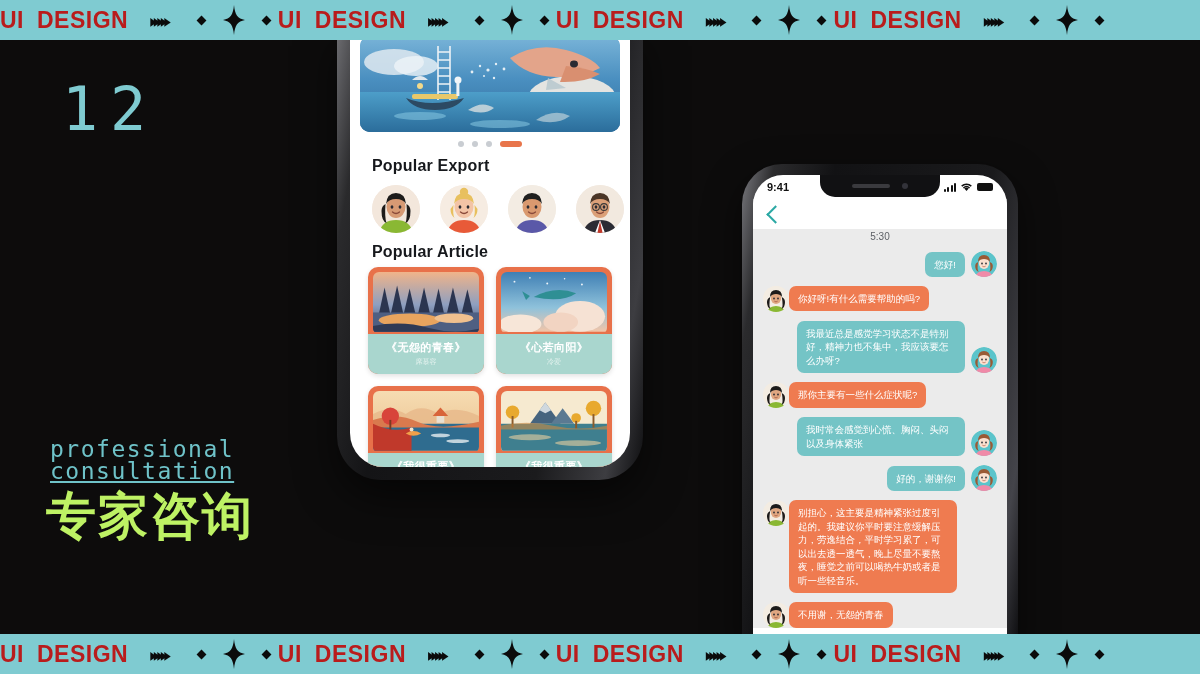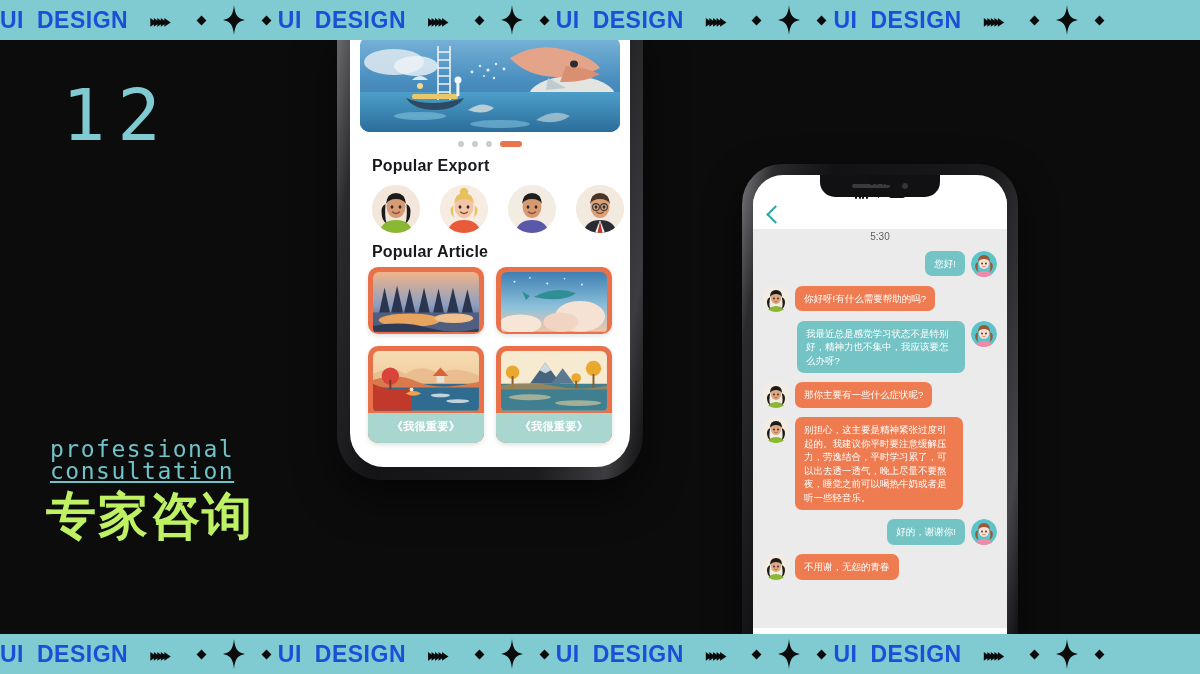--- a/index.html
+++ b/index.html
@@ -13,21 +13,21 @@
   .banner{
     position:absolute;left:0;width:1200px;height:40px;
     background:#7fcbd1;
     display:flex;align-items:center;overflow:hidden;
     z-index:40;
   }
   .banner.top{top:0;}
   .banner.bottom{bottom:0;}
   .bn-unit{display:flex;align-items:center;flex:0 0 auto;}
   .bn-text{
-    font-size:23px;font-weight:bold;color:#1d4ed8;letter-spacing:.5px;
+    font-size:23px;font-weight:bold;color:#b91c1c;letter-spacing:.5px;
     white-space:nowrap;
   }
   .bn-text .w2{margin-left:13px;}
   .bn-arrows{
     margin-left:22px;font-size:13px;color:#0b0b0b;letter-spacing:-3px;
     font-weight:bold;transform:scaleY(1.35);white-space:nowrap;
   }
   .bn-dot{
     width:7px;height:7px;margin-left:30px;background:#0b0b0b;
     transform:rotate(45deg);flex:0 0 auto;
@@ -39,21 +39,21 @@
   .bn-star svg{display:block;}
   .bn-dot2{
     width:7px;height:7px;margin-left:18px;margin-right:8px;background:#0b0b0b;
     transform:rotate(45deg);flex:0 0 auto;
   }
 
   
   .pagenum{
     position:absolute;left:62px;top:79px;
     font-family:"DejaVu Sans Mono","Liberation Mono",monospace;
-    font-size:72px;color:#7fcbd1;letter-spacing:12px;
+    font-size:60px;color:#7fcbd1;letter-spacing:12px;
     font-weight:300;line-height:1;
   }
   .kicker{
     position:absolute;left:50px;
     font-family:"DejaVu Sans Mono","Liberation Mono",monospace;
     font-size:23px;color:#6fc3c9;letter-spacing:1.5px;font-weight:400;
   }
   .kicker.l1{top:436px;text-align:right;}
   .kicker.l2{top:458px;text-decoration:underline;}
   .headline{
@@ -118,48 +118,48 @@
   }
   .notch{
     position:absolute;left:50%;transform:translateX(-50%);top:0;
     width:120px;height:22px;background:#111113;border-radius:0 0 15px 15px;z-index:5;
     display:flex;align-items:center;justify-content:center;gap:12px;
   }
   .notch .spk{width:38px;height:4px;border-radius:3px;background:#3a3a3e;}
   .notch .cam{width:6px;height:6px;border-radius:50%;background:#33333a;}
   .statusbar{
     height:24px;display:flex;align-items:center;justify-content:space-between;
-    padding:0 14px;font-size:11px;font-weight:bold;color:#111;position:relative;z-index:6;flex-direction:column;
+    padding:0 14px;font-size:11px;font-weight:bold;color:#111;position:relative;z-index:6;
   }
   .sb-right{display:flex;align-items:center;gap:4px;}
   .bars{display:flex;align-items:flex-end;gap:1.5px;height:9px;}
   .bars i{width:2px;background:#111;display:block;border-radius:1px;}
   .bars i:nth-child(1){height:3px;}
   .bars i:nth-child(2){height:5px;}
   .bars i:nth-child(3){height:7px;}
   .bars i:nth-child(4){height:9px;}
   .batt{width:16px;height:8px;border-radius:2px;background:#111;}
   .navbar{height:30px;display:flex;align-items:center;padding:0 14px;background:#fff;}
   .back-chev{
     width:11px;height:11px;border-left:2.4px solid #2aa8a4;border-bottom:2.4px solid #2aa8a4;
     transform:rotate(45deg);margin-left:2px;
   }
   .chatarea{
     background:#ebebeb;padding:0 10px 0 10px;height:399px;overflow:hidden;position:relative;
   }
   .chat-time{text-align:center;font-size:10px;color:#5d6066;margin:2px 0 9px;}
   .row{display:flex;align-items:flex-start;margin-bottom:9px;}
-  .row.me{justify-content:flex-end;}
+  .row.me{justify-content:flex-end;align-items:flex-end;}
   .av{width:26px;height:26px;border-radius:50%;overflow:hidden;flex:0 0 auto;position:relative;background:#f3ece2;}
   .bub{
     max-width:150px;padding:6px 9px;border-radius:7px;font-size:9.5px;line-height:1.42;
     color:#ffffff;word-break:break-all;
   }
   .row.me .bub{background:#74c4c6;margin-right:6px;}
-  .row.them .bub{background:#ef7b50;margin-left:6px;}
+  .row.them .bub{background:#ef7b50;}
   .row.me .bub.narrow{max-width:none;white-space:nowrap;}
 
   
   .ill{position:absolute;inset:0;}
 </style>
 </head>
 <body>
 
 <div class="banner top" id="banner-top">
     <div class="bn-unit">
@@ -362,20 +362,24 @@
                 <path d="M62 44 l6-27 l6 27z"></path>
                 <path d="M76 46 l7-30 l7 30z"></path>
                 <path d="M92 43 l6-25 l6 25z"></path>
               </g>
               <rect y="42" width="110" height="20" fill="#4e5f82"></rect>
               <ellipse cx="38" cy="50" rx="32" ry="7" fill="#e8a45e"></ellipse>
               <ellipse cx="84" cy="48" rx="20" ry="5" fill="#f0c08e"></ellipse>
               <path d="M0 56 q30-6 58 2 q26 7 52 1 v3 H0z" fill="#2f3a55"></path>
             </svg>
           </div>
+          <div class="art-meta">
+            <div class="art-title">《无怨的青春》</div>
+            <div class="art-author">席慕容</div>
+          </div>
         </div>
         <div class="art">
           <div class="art-img">
             <svg class="ill" viewBox="0 0 110 62" preserveAspectRatio="none">
               <defs>
                 <linearGradient id="ws" x1="0" y1="0" x2="0" y2="1">
                   <stop offset="0%" stop-color="#3f7fb4"></stop>
                   <stop offset="60%" stop-color="#8fc2db"></stop>
                   <stop offset="100%" stop-color="#f3c5a8"></stop>
                 </linearGradient>
@@ -387,20 +391,24 @@
                 <circle cx="48" cy="12" r="1"></circle>
                 <circle cx="66" cy="7" r=".8"></circle>
                 <circle cx="84" cy="13" r="1"></circle>
               </g>
               <path d="M34 26 q22-12 44-4 q-14 10-44 4z" fill="#2f8f94"></path>
               <path d="M30 25 l-8-5 l4 9z" fill="#2f8f94"></path>
               <ellipse cx="82" cy="46" rx="26" ry="16" fill="#f6e2d4"></ellipse>
               <ellipse cx="62" cy="52" rx="18" ry="10" fill="#f2d4c2"></ellipse>
               <ellipse cx="20" cy="54" rx="22" ry="10" fill="#f7e6d8"></ellipse>
             </svg>
+          </div>
+          <div class="art-meta">
+            <div class="art-title">《心若向阳》</div>
+            <div class="art-author">冷爱</div>
           </div>
         </div>
         <div class="art">
           <div class="art-img">
             <svg class="ill" viewBox="0 0 110 62" preserveAspectRatio="none">
               <defs>
                 <linearGradient id="ra" x1="0" y1="0" x2="0" y2="1">
                   <stop offset="0%" stop-color="#f6dcb2"></stop>
                   <stop offset="100%" stop-color="#e9c08c"></stop>
                 </linearGradient>
@@ -545,52 +553,68 @@
                 <path d="M7 11 q0-7 6-7 q6 0 6 7 q-2-3-6-3 q-4 0-6 3z" fill="#1d1b1a"></path>
                 <path d="M7.2 11 q-1.6 9 .2 12 q-3.4-1.6-3.4-7 q0-3.4 3.2-5z" fill="#1d1b1a"></path>
                 <path d="M18.8 11 q1.6 9-.2 12 q3.4-1.6 3.4-7 q0-3.4-3.2-5z" fill="#1d1b1a"></path>
                 <ellipse cx="11" cy="12.5" rx=".9" ry="1.1" fill="#2b2b33"></ellipse>
                 <ellipse cx="15" cy="12.5" rx=".9" ry="1.1" fill="#2b2b33"></ellipse>
                 <path d="M11.6 15.4 q1.4 1.2 2.8 0" stroke="#a85a44" stroke-width=".8" fill="none" stroke-linecap="round"></path>
               </svg>
             </div>
             <div class="bub">那你主要有一些什么症状呢?</div>
           </div>
+          <div class="row me">
+            <div class="bub">我时常会感觉到心慌、胸闷、头闷以及身体紧张</div>
+            <div class="av">
+              <svg class="ill" viewBox="0 0 26 26">
+                <circle cx="13" cy="13" r="13" fill="#5bc4cb"></circle>
+                <path d="M4 26 q2-6 9-6 q7 0 9 6z" fill="#f08aa8"></path>
+                <ellipse cx="13" cy="12" rx="5.2" ry="6" fill="#fbe0cf"></ellipse>
+                <path d="M7 11 q0-7 6-7 q6 0 6 7 q-2-3-6-3 q-4 0-6 3z" fill="#9a5a35"></path>
+                <path d="M7.2 11 q-1.4 7 .4 10 q-3.4-1.6-3.4-6 q0-3 3-4z" fill="#9a5a35"></path>
+                <path d="M18.8 11 q1.4 7-.4 10 q3.4-1.6 3.4-6 q0-3-3-4z" fill="#9a5a35"></path>
+                <ellipse cx="11" cy="12.5" rx=".9" ry="1.1" fill="#33333a"></ellipse>
+                <ellipse cx="15" cy="12.5" rx=".9" ry="1.1" fill="#33333a"></ellipse>
+                <path d="M11.6 15.4 q1.4 1.2 2.8 0" stroke="#c2705a" stroke-width=".8" fill="none" stroke-linecap="round"></path>
+              </svg>
+            </div>
+          </div>
+          <div class="row me">
+            <div class="bub narrow">好的，谢谢你!</div>
+            <div class="av">
+              <svg class="ill" viewBox="0 0 26 26">
+                <circle cx="13" cy="13" r="13" fill="#5bc4cb"></circle>
+                <path d="M4 26 q2-6 9-6 q7 0 9 6z" fill="#f08aa8"></path>
+                <ellipse cx="13" cy="12" rx="5.2" ry="6" fill="#fbe0cf"></ellipse>
+                <path d="M7 11 q0-7 6-7 q6 0 6 7 q-2-3-6-3 q-4 0-6 3z" fill="#9a5a35"></path>
+                <path d="M7.2 11 q-1.4 7 .4 10 q-3.4-1.6-3.4-6 q0-3 3-4z" fill="#9a5a35"></path>
+                <path d="M18.8 11 q1.4 7-.4 10 q3.4-1.6 3.4-6 q0-3-3-4z" fill="#9a5a35"></path>
+                <ellipse cx="11" cy="12.5" rx=".9" ry="1.1" fill="#33333a"></ellipse>
+                <ellipse cx="15" cy="12.5" rx=".9" ry="1.1" fill="#33333a"></ellipse>
+                <path d="M11.6 15.4 q1.4 1.2 2.8 0" stroke="#c2705a" stroke-width=".8" fill="none" stroke-linecap="round"></path>
+              </svg>
+            </div>
+          </div>
           <div class="row them">
             <div class="av">
               <svg class="ill" viewBox="0 0 26 26">
                 <circle cx="13" cy="13" r="13" fill="#f3ece2"></circle>
                 <path d="M4 26 q2-6 9-6 q7 0 9 6z" fill="#8ab833"></path>
                 <ellipse cx="13" cy="12" rx="5.2" ry="6" fill="#e0a781"></ellipse>
                 <path d="M7 11 q0-7 6-7 q6 0 6 7 q-2-3-6-3 q-4 0-6 3z" fill="#1d1b1a"></path>
                 <path d="M7.2 11 q-1.6 9 .2 12 q-3.4-1.6-3.4-7 q0-3.4 3.2-5z" fill="#1d1b1a"></path>
                 <path d="M18.8 11 q1.6 9-.2 12 q3.4-1.6 3.4-7 q0-3.4-3.2-5z" fill="#1d1b1a"></path>
                 <ellipse cx="11" cy="12.5" rx=".9" ry="1.1" fill="#2b2b33"></ellipse>
                 <ellipse cx="15" cy="12.5" rx=".9" ry="1.1" fill="#2b2b33"></ellipse>
                 <path d="M11.6 15.4 q1.4 1.2 2.8 0" stroke="#a85a44" stroke-width=".8" fill="none" stroke-linecap="round"></path>
               </svg>
             </div>
             <div class="bub">别担心，这主要是精神紧张过度引起的。我建议你平时要注意缓解压力，劳逸结合，平时学习累了，可以出去透一透气，晚上尽量不要熬夜，睡觉之前可以喝热牛奶或者是听一些轻音乐。</div>
           </div>
-          <div class="row me">
-            <div class="bub narrow">好的，谢谢你!</div>
-            <div class="av">
-              <svg class="ill" viewBox="0 0 26 26">
-                <circle cx="13" cy="13" r="13" fill="#5bc4cb"></circle>
-                <path d="M4 26 q2-6 9-6 q7 0 9 6z" fill="#f08aa8"></path>
-                <ellipse cx="13" cy="12" rx="5.2" ry="6" fill="#fbe0cf"></ellipse>
-                <path d="M7 11 q0-7 6-7 q6 0 6 7 q-2-3-6-3 q-4 0-6 3z" fill="#9a5a35"></path>
-                <path d="M7.2 11 q-1.4 7 .4 10 q-3.4-1.6-3.4-6 q0-3 3-4z" fill="#9a5a35"></path>
-                <path d="M18.8 11 q1.4 7-.4 10 q3.4-1.6 3.4-6 q0-3-3-4z" fill="#9a5a35"></path>
-                <ellipse cx="11" cy="12.5" rx=".9" ry="1.1" fill="#33333a"></ellipse>
-                <ellipse cx="15" cy="12.5" rx=".9" ry="1.1" fill="#33333a"></ellipse>
-                <path d="M11.6 15.4 q1.4 1.2 2.8 0" stroke="#c2705a" stroke-width=".8" fill="none" stroke-linecap="round"></path>
-              </svg>
-            </div>
-          </div>
           <div class="row them">
             <div class="av">
               <svg class="ill" viewBox="0 0 26 26">
                 <circle cx="13" cy="13" r="13" fill="#f3ece2"></circle>
                 <path d="M4 26 q2-6 9-6 q7 0 9 6z" fill="#8ab833"></path>
                 <ellipse cx="13" cy="12" rx="5.2" ry="6" fill="#e0a781"></ellipse>
                 <path d="M7 11 q0-7 6-7 q6 0 6 7 q-2-3-6-3 q-4 0-6 3z" fill="#1d1b1a"></path>
                 <path d="M7.2 11 q-1.6 9 .2 12 q-3.4-1.6-3.4-7 q0-3.4 3.2-5z" fill="#1d1b1a"></path>
                 <path d="M18.8 11 q1.6 9-.2 12 q3.4-1.6 3.4-7 q0-3.4-3.2-5z" fill="#1d1b1a"></path>
                 <ellipse cx="11" cy="12.5" rx=".9" ry="1.1" fill="#2b2b33"></ellipse>

